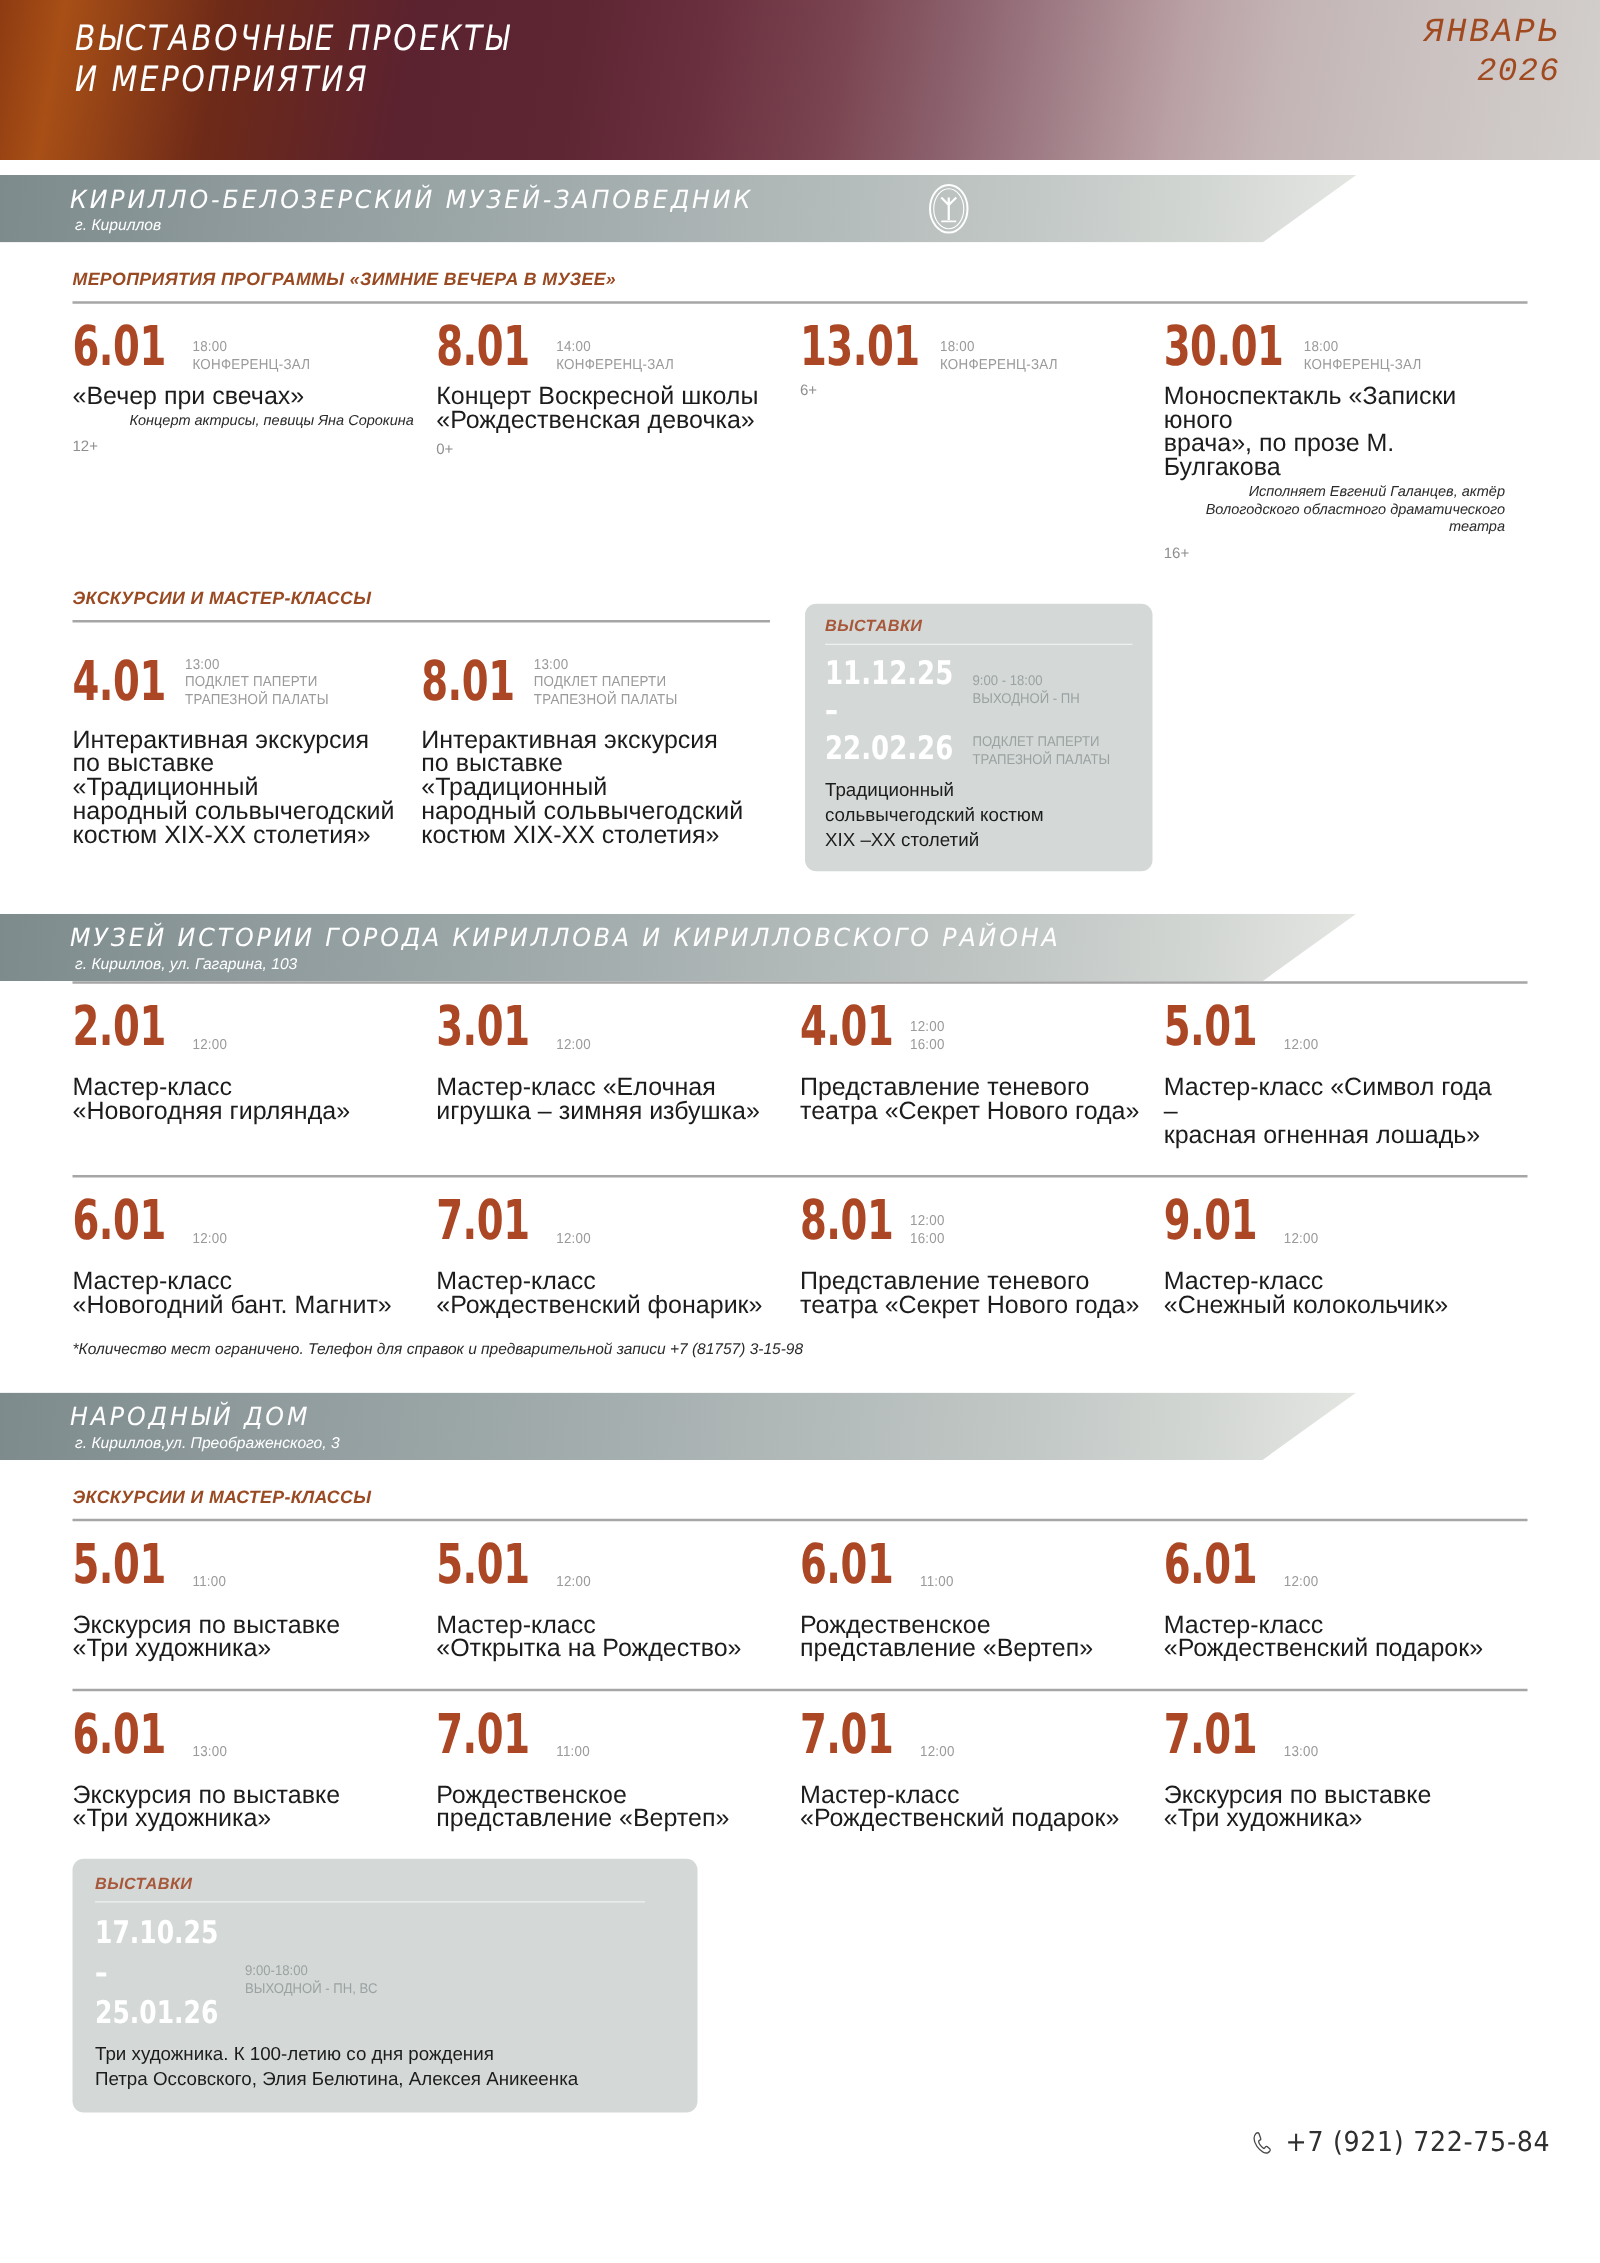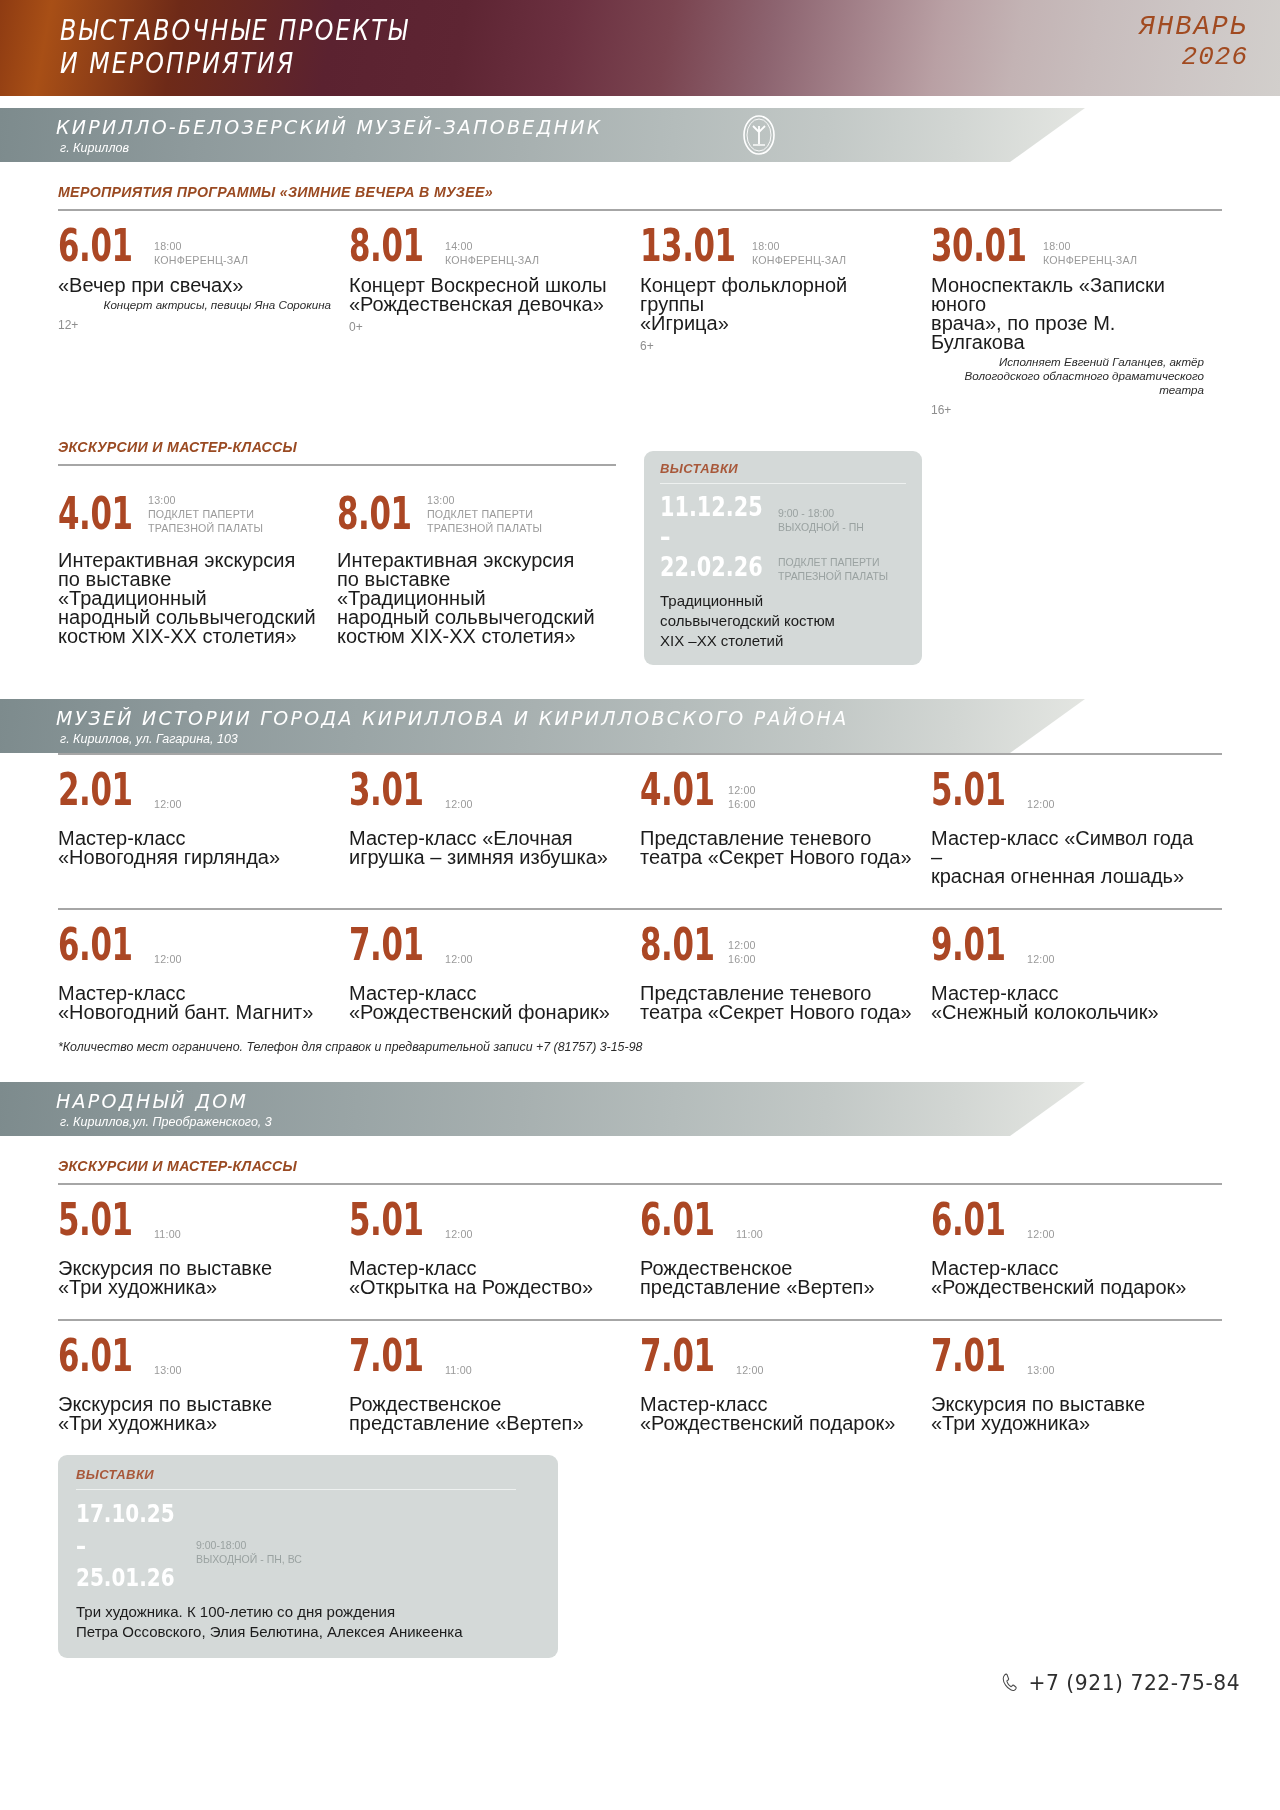--- a/index.html
+++ b/index.html
@@ -6,21 +6,21 @@
   html, body {
     width: 1280px;
     background: #ffffff;
     font-family: "Liberation Sans", sans-serif;
   }
   body { width: 1280px; min-height: 1810px; position: relative; }
 
   
   .masthead {
     position: relative;
-    height: 96px;
+    height: 128px;
     background: linear-gradient(100deg,
         #8e3b12 0%, #a84f16 4%, #6e2a18 14%,
         #5b2230 26%, #5e2533 36%, #6b3040 44%,
         #7a4450 52%, #8d6470 60%, #a5848c 67%,
         #b9a0a4 73%, #c3b3b4 79%, #c8bdbd 85%,
         #cdc6c5 92%, #d2cfcc 100%);
     overflow: hidden;
   }
   .masthead:after {
     content: "";
@@ -312,22 +312,20 @@
 «Рождественская девочка»</div>
         <div class="evt-sub"></div>
         <div class="evt-age">0+</div>
       </div>
       <div class="cell c4">
         <div class="datebar">
           <div class="bigdate" style="width:112px">13.01</div>
           <div class="meta">18:00
 КОНФЕРЕНЦ-ЗАЛ</div>
         </div>
-        <div class="evt-title">Концерт фольклорной группы
-«Игрица»</div>
         <div class="evt-sub"></div>
         <div class="evt-age">6+</div>
       </div>
       <div class="cell c4">
         <div class="datebar">
           <div class="bigdate" style="width:112px">30.01</div>
           <div class="meta">18:00
 КОНФЕРЕНЦ-ЗАЛ</div>
         </div>
         <div class="evt-title">Моноспектакль «Записки юного

